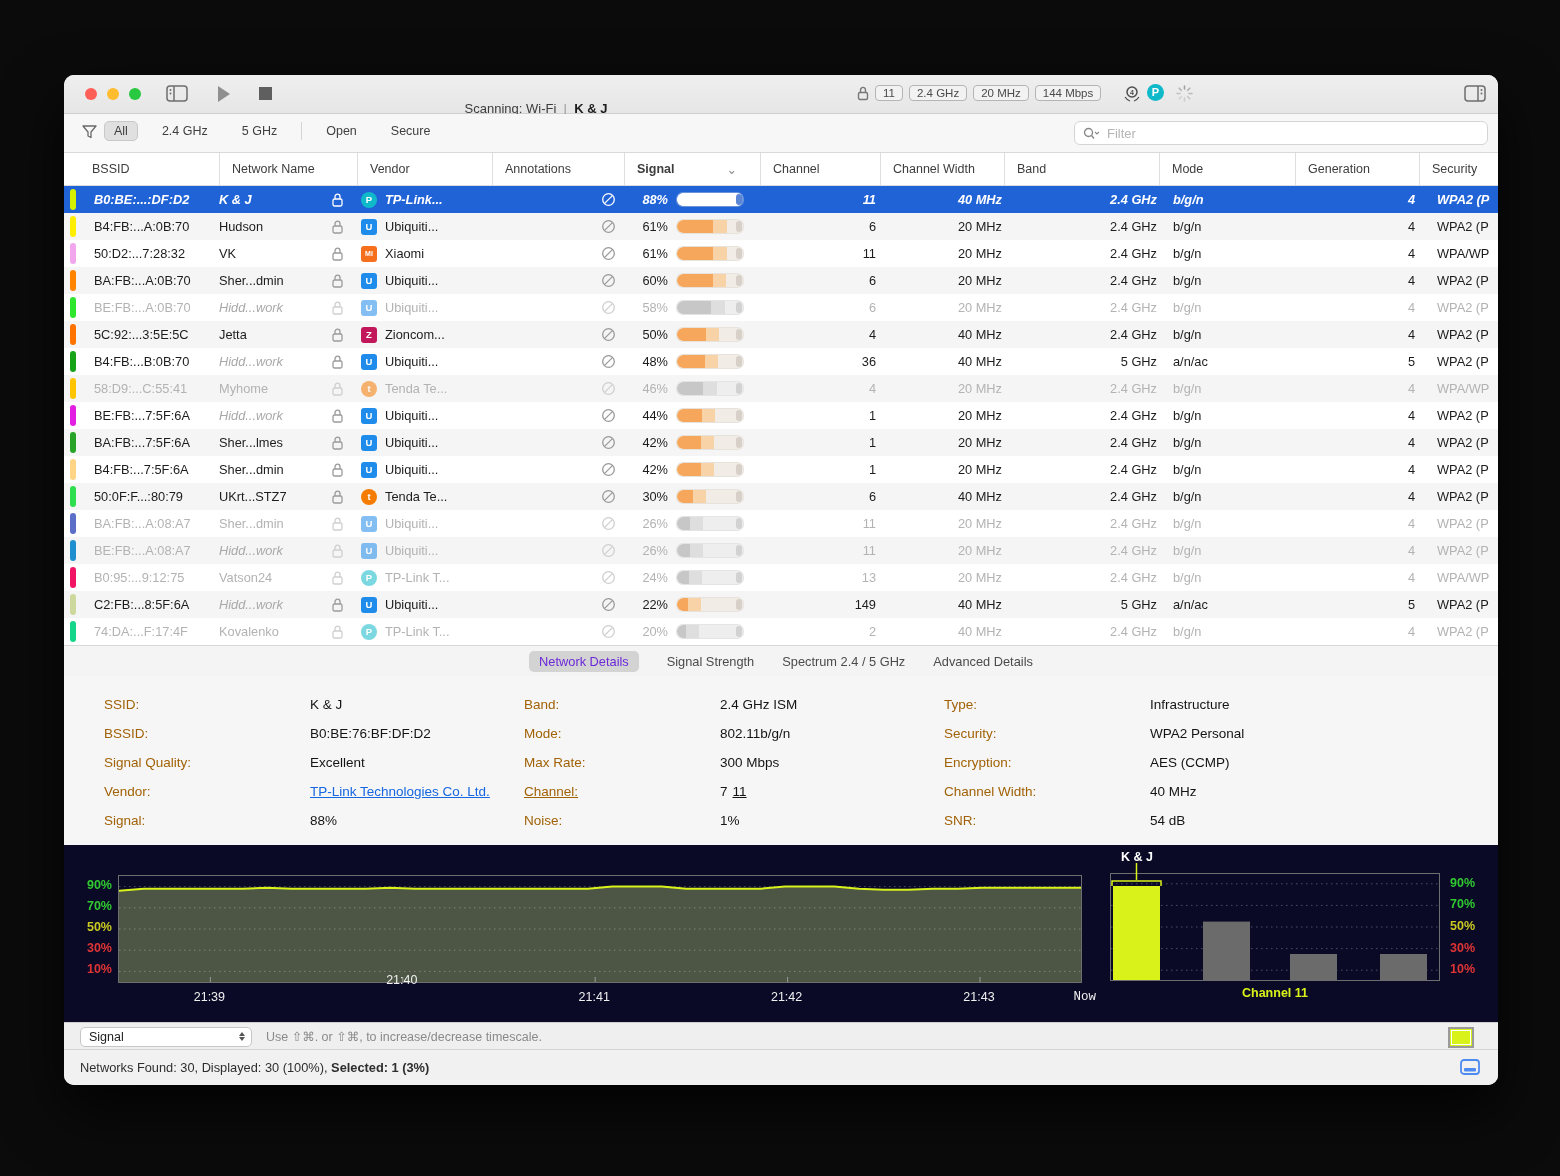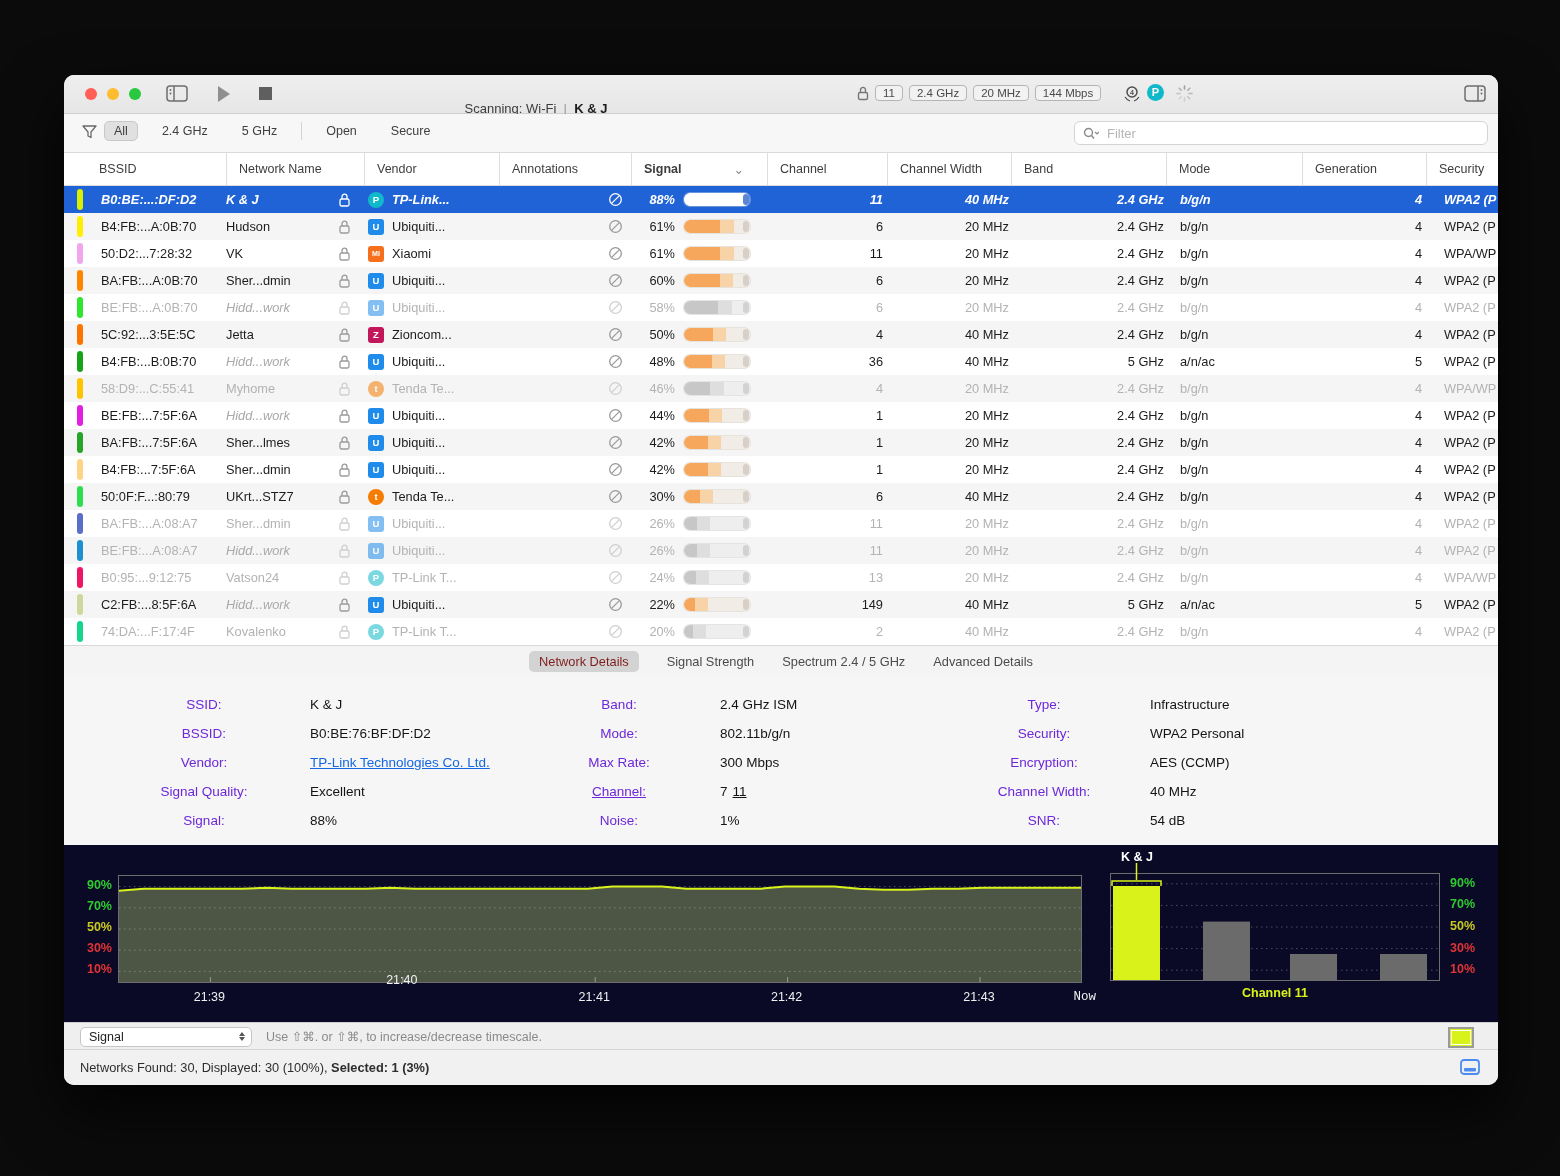--- a/index.html
+++ b/index.html
@@ -14,21 +14,21 @@
   .badge{display:inline-block;border:1px solid #b5b5b5;border-radius:4px;padding:1px 7px;font-size:11.5px;color:#4a4a4a;background:#f2f2f2;margin-right:6px;vertical-align:middle;}
   
   .filterbar{position:absolute;left:0;top:39px;width:100%;height:38px;background:#f7f7f7;border-bottom:1px solid #d9d9d9;}
   .seg{font-size:12.5px;color:#3f3f3f;padding:3px 10px;border-radius:5px;cursor:default;}
   .seg.active{background:#e0e0e0;border:1px solid #c8c8c8;padding:2px 9px;}
   .vdiv{width:1px;height:18px;background:#d4d4d4;}
   .search{position:absolute;right:10px;top:7px;width:414px;height:24px;background:#fff;border:1px solid #d4d4d4;border-radius:6px;display:flex;align-items:center;padding:0 8px;box-sizing:border-box;}
   .search input{border:none;outline:none;font-size:13px;color:#333;flex:1;margin-left:6px;background:transparent;font-family:"Liberation Sans",sans-serif;}
   .search input::placeholder{color:#b5b5b5;}
   
-  .tgrid{display:grid;grid-template-columns:16px 139px 98px 40px 135px 132px 48px 88px 120px 124px 155px 136px 124px 79px;align-items:center;padding-left:7px;}
+  .tgrid{display:grid;grid-template-columns:16px 139px 98px 40px 135px 132px 48px 88px 120px 124px 155px 136px 124px 79px;align-items:center;}
   .thead{position:absolute;left:0;top:78px;width:1434px;height:32px;background:#fff;border-bottom:1px solid #dcdcdc;font-size:12.5px;color:#3d3d3d;}
   .thead .hc{height:32px;display:flex;align-items:center;padding-left:12px;box-sizing:border-box;white-space:nowrap;}
   .thead .sep{border-left:1px solid #dedede;}
   .rows{position:absolute;left:0;top:111px;width:1434px;height:459px;overflow:hidden;}
   .trow{height:27px;font-size:12.8px;color:#1c1c1c;cursor:default;}
   .trow.odd{background:#f5f5f5;}
   .trow.sel{background:#2063d6;color:#fff;font-weight:bold;font-style:italic;}
   .trow.dim{color:#b3b3b3;}
   .stripe{width:6px;height:21px;border-radius:3px;margin-left:6px;}
   .cell{white-space:nowrap;overflow:hidden;}
@@ -43,26 +43,26 @@
   .c-sec{padding-left:18px;}
   .vicon{width:16px;height:16px;border-radius:3px;color:#fff;font-size:9.5px;font-weight:bold;font-style:normal;display:flex;align-items:center;justify-content:center;flex:none;}
   .vicon.round{border-radius:50%;}
   .dim .vicon{opacity:.55;}
   .sigbar{position:relative;width:66px;height:13px;border-radius:7px;background:#f2ece6;overflow:hidden;border:1px solid rgba(0,0,0,.04);}
   .sigbar .f1,.sigbar .f2{position:absolute;top:0;bottom:0;left:0;border-radius:7px 0 0 7px;}
   .sigbar .cap{position:absolute;right:1px;top:1px;bottom:1px;width:6px;border-radius:3px;background:#d6d0c9;}
   .hiddenname{font-style:italic;color:#a9a9a9;}
   
   .tabbar{position:absolute;left:0;top:570px;width:100%;height:31px;background:#f4f4f4;border-top:1px solid #d8d8d8;display:flex;align-items:center;justify-content:center;gap:28px;font-size:12.8px;color:#4b4b4b;}
-  .tab.active{background:#d3d3d3;border-radius:5px;padding:3px 10px;color:#7f1d1d;}
+  .tab.active{background:#d3d3d3;border-radius:5px;padding:3px 10px;color:#6d28d9;}
   
   .details{position:absolute;left:0;top:601px;width:100%;height:169px;background:#f6f6f6;font-size:13.5px;}
   .dcol{position:absolute;top:14px;}
   .drow{display:flex;height:29px;align-items:center;}
-  .dlabel{color:#6d28d9;text-align:center;flex:none;}
+  .dlabel{color:#a16207;text-align:left;flex:none;}
   .dvalue{color:#141414;margin-left:6px;white-space:nowrap;}
   .dvalue a{color:#1667e0;text-decoration:underline;}
   .uline{text-decoration:underline;}
   
   .charts{position:absolute;left:0;top:770px;width:100%;height:177px;background:#0a0a26;}
   .ytick{position:absolute;font-size:12.5px;font-weight:bold;width:44px;text-align:right;}
   .ytick2{position:absolute;font-size:12.5px;font-weight:bold;text-align:left;}
   .xtick{position:absolute;font-size:12.5px;color:#f0f0f0;width:60px;text-align:center;}
   .plotL{position:absolute;left:54px;top:30px;width:962px;height:106px;border:1px solid #6e6e6e;}
   .chan-label{position:absolute;left:1046px;top:141px;width:330px;text-align:center;font-size:12.5px;font-weight:bold;}
@@ -815,26 +815,26 @@
     <div class="dcol" style="left:40px;" id="dcol1">
         <div class="drow">
           <span class="dlabel" style="width: 200px;">SSID:</span>
           <span class="dvalue">K &amp; J</span>
         </div>
         <div class="drow">
           <span class="dlabel" style="width: 200px;">BSSID:</span>
           <span class="dvalue">B0:BE:76:BF:DF:D2</span>
         </div>
         <div class="drow">
+          <span class="dlabel" style="width: 200px;">Signal Quality:</span>
+          <span class="dvalue">Excellent</span>
+        </div>
+        <div class="drow">
           <span class="dlabel" style="width: 200px;">Vendor:</span>
           <span class="dvalue"><a href="#">TP-Link Technologies Co. Ltd.</a></span>
-        </div>
-        <div class="drow">
-          <span class="dlabel" style="width: 200px;">Signal Quality:</span>
-          <span class="dvalue">Excellent</span>
         </div>
         <div class="drow">
           <span class="dlabel" style="width: 200px;">Signal:</span>
           <span class="dvalue">88%</span>
         </div>
       </div>
     <div class="dcol" style="left:460px;" id="dcol2">
         <div class="drow">
           <span class="dlabel" style="width: 190px;">Band:</span>
           <span class="dvalue">2.4 GHz ISM</span>

